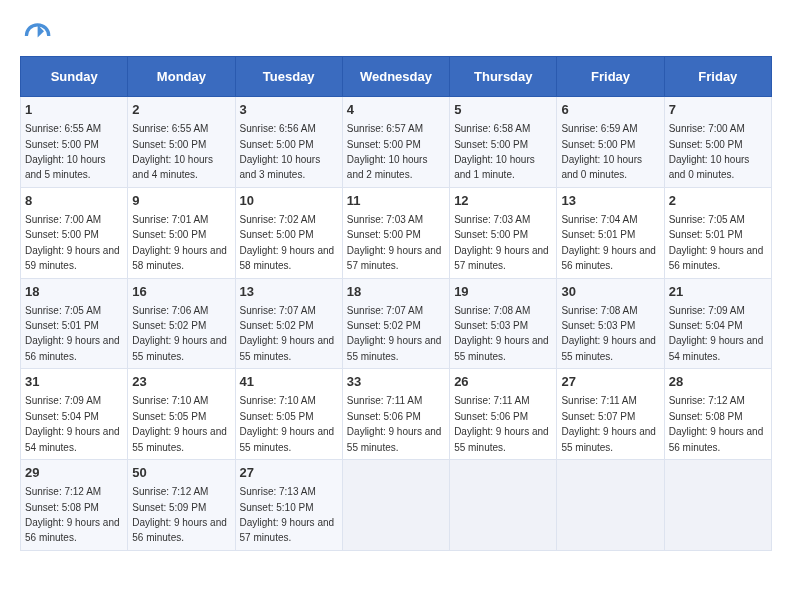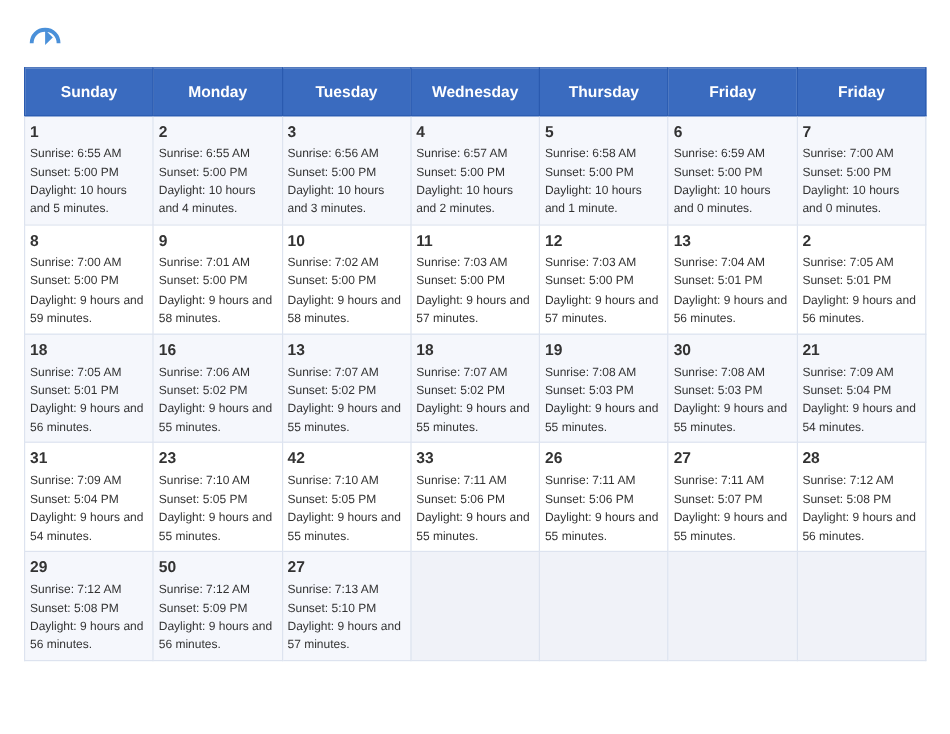--- a/index.html
+++ b/index.html
@@ -148,21 +148,21 @@
         <td><span class="day-num">16</span><span class="cell-text">Sunrise: 7:06 AM<br>Sunset: 5:02 PM<br>Daylight: 9 hours and 55 minutes.</span></td>
         <td><span class="day-num">13</span><span class="cell-text">Sunrise: 7:07 AM<br>Sunset: 5:02 PM<br>Daylight: 9 hours and 55 minutes.</span></td>
         <td><span class="day-num">18</span><span class="cell-text">Sunrise: 7:07 AM<br>Sunset: 5:02 PM<br>Daylight: 9 hours and 55 minutes.</span></td>
         <td><span class="day-num">19</span><span class="cell-text">Sunrise: 7:08 AM<br>Sunset: 5:03 PM<br>Daylight: 9 hours and 55 minutes.</span></td>
         <td><span class="day-num">30</span><span class="cell-text">Sunrise: 7:08 AM<br>Sunset: 5:03 PM<br>Daylight: 9 hours and 55 minutes.</span></td>
         <td><span class="day-num">21</span><span class="cell-text">Sunrise: 7:09 AM<br>Sunset: 5:04 PM<br>Daylight: 9 hours and 54 minutes.</span></td>
       </tr>
       <tr>
         <td><span class="day-num">31</span><span class="cell-text">Sunrise: 7:09 AM<br>Sunset: 5:04 PM<br>Daylight: 9 hours and 54 minutes.</span></td>
         <td><span class="day-num">23</span><span class="cell-text">Sunrise: 7:10 AM<br>Sunset: 5:05 PM<br>Daylight: 9 hours and 55 minutes.</span></td>
-        <td><span class="day-num">42</span><span class="cell-text">Sunrise: 7:10 AM<br>Sunset: 5:05 PM<br>Daylight: 9 hours and 55 minutes.</span></td>
+        <td><span class="day-num">41</span><span class="cell-text">Sunrise: 7:10 AM<br>Sunset: 5:05 PM<br>Daylight: 9 hours and 55 minutes.</span></td>
         <td><span class="day-num">33</span><span class="cell-text">Sunrise: 7:11 AM<br>Sunset: 5:06 PM<br>Daylight: 9 hours and 55 minutes.</span></td>
         <td><span class="day-num">26</span><span class="cell-text">Sunrise: 7:11 AM<br>Sunset: 5:06 PM<br>Daylight: 9 hours and 55 minutes.</span></td>
         <td><span class="day-num">27</span><span class="cell-text">Sunrise: 7:11 AM<br>Sunset: 5:07 PM<br>Daylight: 9 hours and 55 minutes.</span></td>
         <td><span class="day-num">28</span><span class="cell-text">Sunrise: 7:12 AM<br>Sunset: 5:08 PM<br>Daylight: 9 hours and 56 minutes.</span></td>
       </tr>
       <tr>
         <td><span class="day-num">29</span><span class="cell-text">Sunrise: 7:12 AM<br>Sunset: 5:08 PM<br>Daylight: 9 hours and 56 minutes.</span></td>
         <td><span class="day-num">50</span><span class="cell-text">Sunrise: 7:12 AM<br>Sunset: 5:09 PM<br>Daylight: 9 hours and 56 minutes.</span></td>
         <td><span class="day-num">27</span><span class="cell-text">Sunrise: 7:13 AM<br>Sunset: 5:10 PM<br>Daylight: 9 hours and 57 minutes.</span></td>
         <td class="empty-cell"></td>

